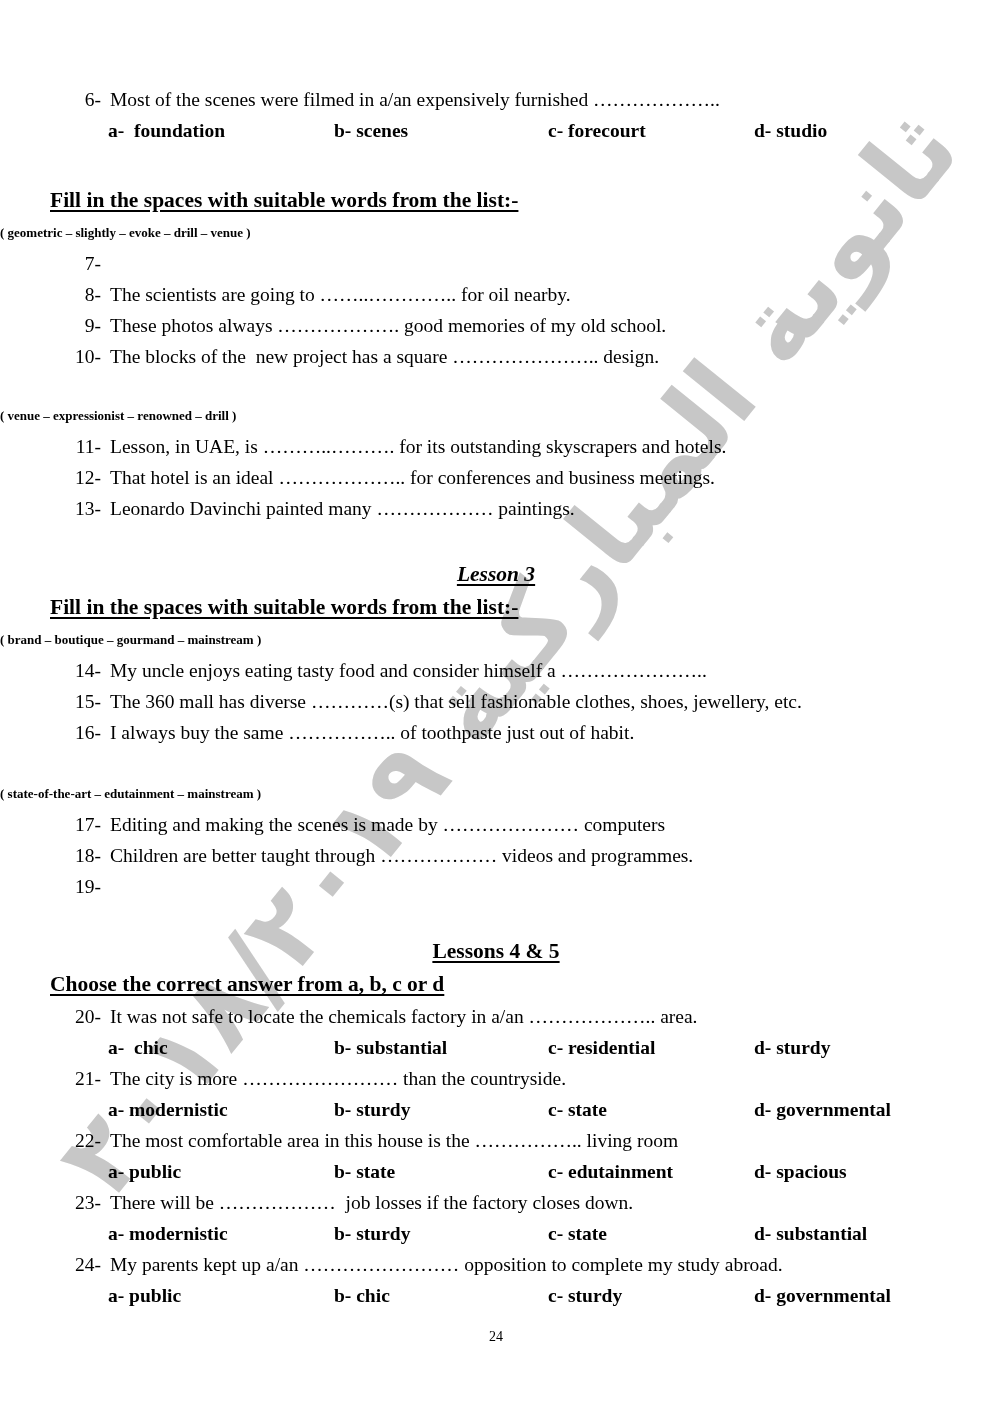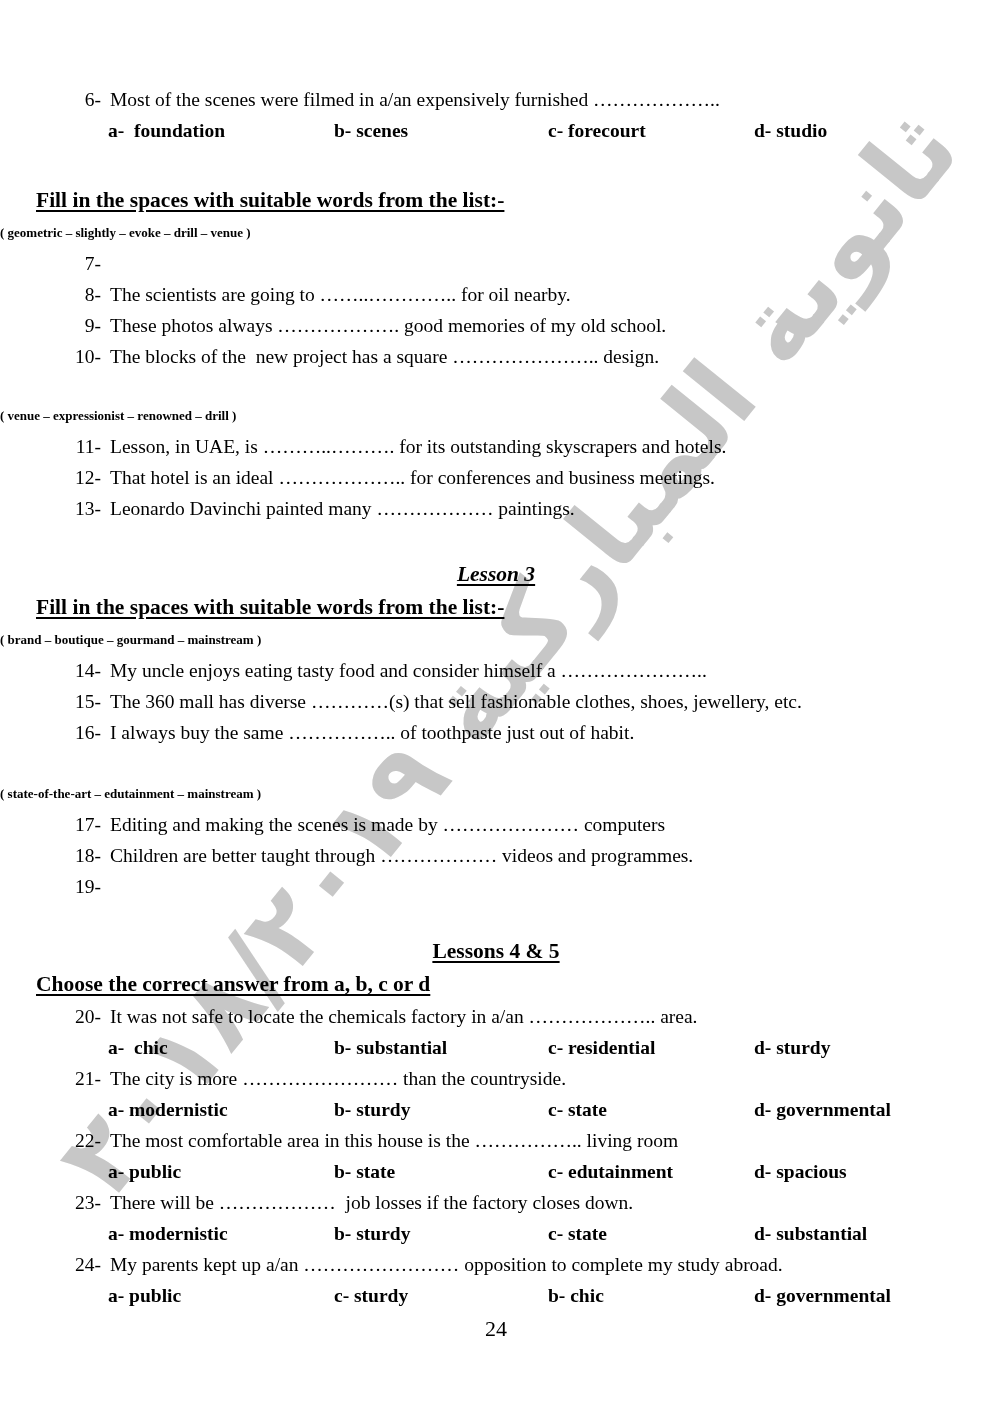--- a/index.html
+++ b/index.html
@@ -34,30 +34,30 @@
   .q { display:flex; padding-left:64px; }
   .q-num { flex:none; width:37px; text-align:right; }
   .q-text { margin-left:9px; white-space:pre-wrap; }
   .opts {
     display:grid;
     grid-template-columns:226px 214px 206px auto;
     margin-left:108px;
     font-weight:bold;
   }
   .opt { white-space:pre-wrap; }
-  .sec-head { font-weight:bold; font-size:21.5px; line-height:33px; padding-left:36px; }
+  .sec-head { font-weight:bold; font-size:21.5px; line-height:33px; padding-left:50px; }
   .underlined { text-decoration:underline; text-decoration-thickness:2px; text-underline-offset:3px; }
   .lesson-title { text-align:center; font-weight:bold; font-size:21.5px; line-height:34px; }
   .wordlist { text-align:left; font-weight:bold; font-size:13px; line-height:31px; }
   .mt-heading1 { margin-top:38px; }
   .mt-list2 { margin-top:28px; }
   .mt-lesson3 { margin-top:33px;font-style:italic; }
   .mt-list4 { margin-top:30px; }
   .mt-lessons45 { margin-top:32px; }
-  .footer { margin-top:6px; text-align:center; font-size:22px; line-height:24px; }
+  .footer { margin-top:14px; text-align:center; font-size:14px; line-height:24px; }
 </style>
 </head>
 <body>
 
 <div class="page">
 
   <div class="watermark">ثانوية المباركية ٢٠١٨/٢٠١٩</div>
 
   <div class="content">
 
@@ -193,21 +193,21 @@
       <span class="opt">c- state</span>
       <span class="opt">d- substantial</span>
     </div>
 
     <div class="q">
       <span class="q-num">24-</span>
       <span class="q-text">My parents kept up a/an …………………… opposition to complete my study abroad.</span>
     </div>
     <div class="opts">
       <span class="opt">a- public</span>
+      <span class="opt">b- chic</span>
       <span class="opt">c- sturdy</span>
-      <span class="opt">b- chic</span>
       <span class="opt">d- governmental</span>
     </div>
 
     <div class="footer">24</div>
 
   </div>
 </div>
 
 </body></html>

